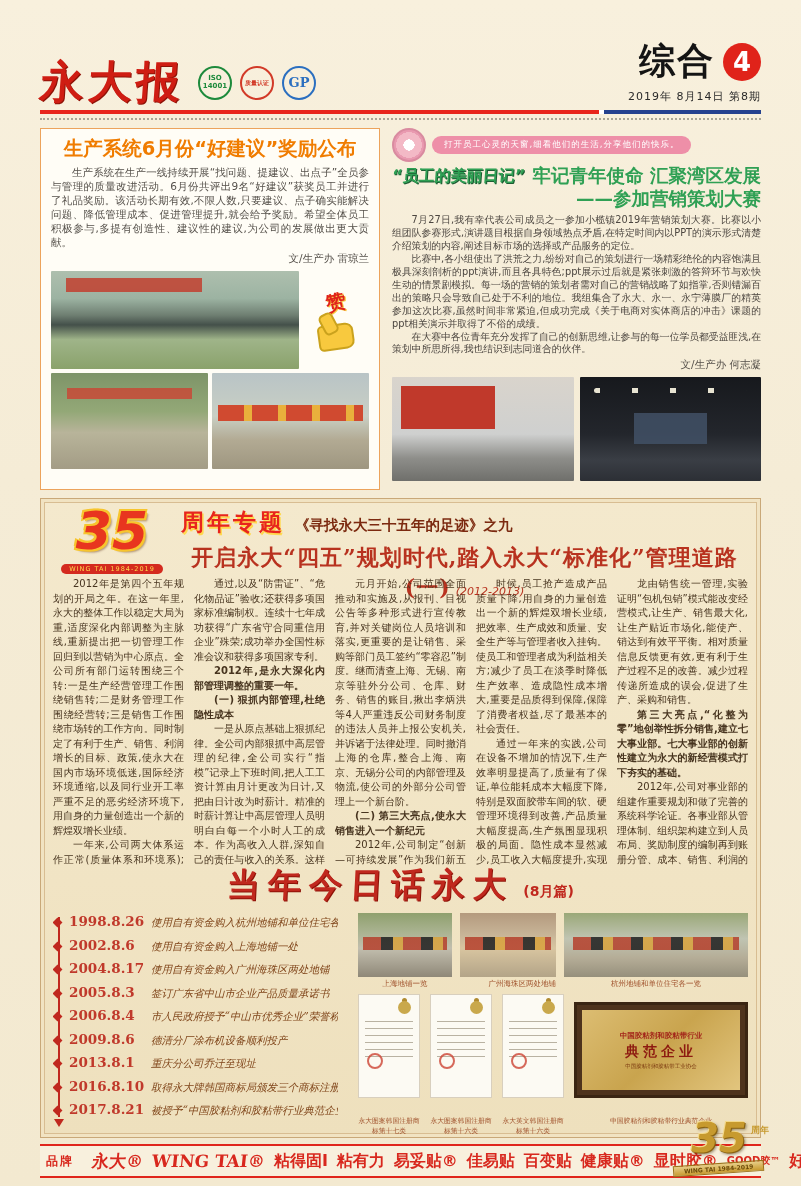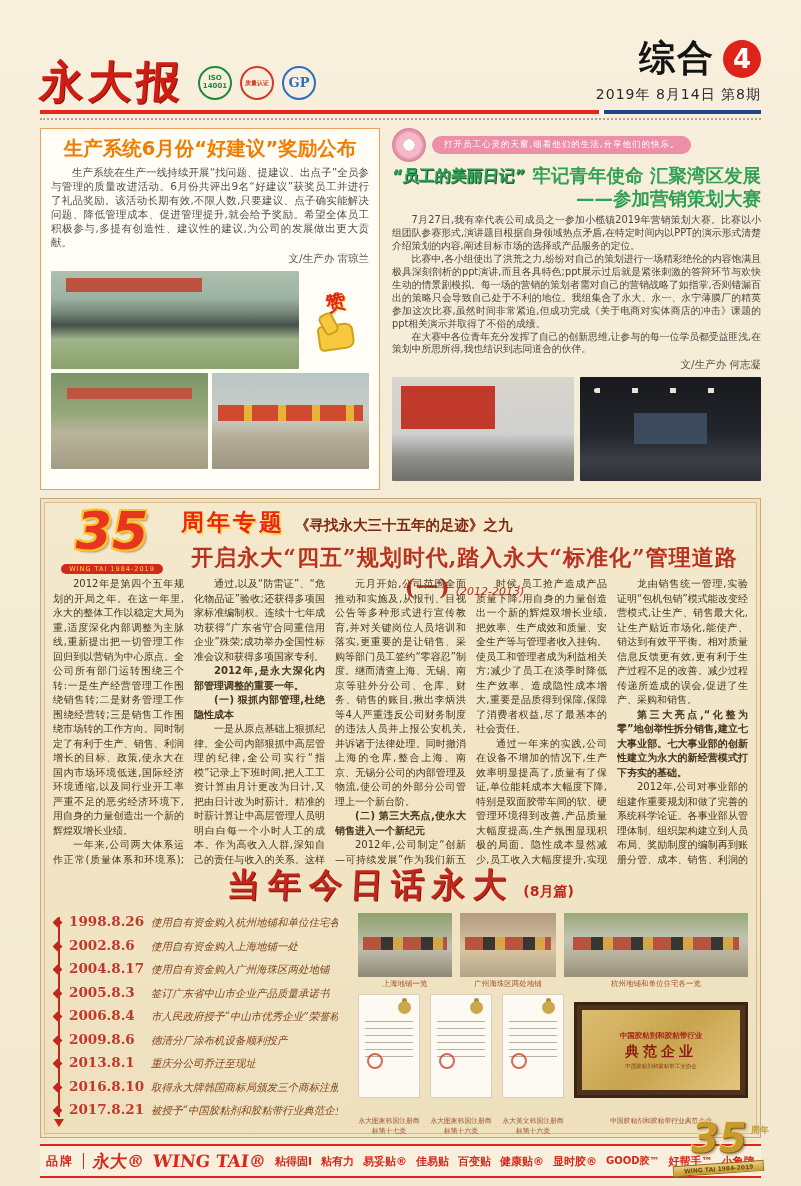--- a/index.html
+++ b/index.html
@@ -17,21 +17,21 @@
   .badge { width:34px; height:34px; border-radius:50%; display:flex; align-items:center; justify-content:center;
       font-size:7px; font-weight:bold; text-align:center; line-height:1.1; }
   .badge.green { border:2px solid #1d8a3c; color:#1d8a3c; }
   .badge.red   { border:2px solid #d23a28; color:#d23a28; font-size:6px; }
   .badge.blue  { border:2px solid #2b6fc0; color:#2b6fc0; font-family:"DejaVu Serif",serif; font-size:13px; }
   .head-right { text-align:right; }
   .section-row { display:flex; align-items:center; gap:8px; justify-content:flex-end; }
   .section-name { font-size:36px; font-weight:900; color:#141414; letter-spacing:2px; }
   .page-circle { width:38px; height:38px; border-radius:50%; background:#e0231a; color:#fff;
       font-size:26px; font-weight:900; display:flex; align-items:center; justify-content:center; }
-  .date-line { font-size:14px; color:#2a2a2a; margin-top:3px; letter-spacing:1px; }
+  .date-line { font-size:11px; color:#2a2a2a; margin-top:3px; letter-spacing:1px; }
   .head-rule { margin:6px 40px 0; height:4px;
       background:linear-gradient(90deg,#e8251c 0%,#e8251c 77.5%,#fff 77.5%,#fff 78.2%,#24418e 78.2%,#24418e 100%); }
   .head-dots { margin:4px 40px 0; border-bottom:2px dotted #a9a595; }
 
   
   .articles { margin:8px 40px 0; display:flex; gap:12px; height:362px; }
   .left-card { width:340px; height:362px; border:1px solid #eca35c; background:#fffdf6; padding:8px 10px; overflow:hidden; }
   .lc-title { color:#f07c00; font-size:19.5px; font-weight:900; text-align:center; line-height:1.25; font-family:"DejaVu Sans",sans-serif; }
   .lc-body { margin-top:5px; font-size:10.5px; line-height:1.32; color:#55504a; text-align:justify; }
   .lc-body p { text-indent:2em; }
@@ -111,21 +111,21 @@
   .media-col { width:390px; flex:none; }
   .street-row { display:flex; gap:8px; }
   .street { position:relative; height:64px; overflow:hidden; }
   .street.s1 { width:94px; background:linear-gradient(180deg,#8fa06e 0%,#aab391 30%,#c2beae 55%,#8f8878 100%); }
   .street.s2 { width:96px; background:linear-gradient(180deg,#b49a7e 0%,#c8b598 35%,#d8c5a0 55%,#b3a488 100%); }
   .street.s3 { flex:1; background:linear-gradient(180deg,#9aa878 0%,#c0c4b2 40%,#b5ad97 70%,#96907c 100%); }
   .street::after { content:""; position:absolute; top:38%; left:5%; width:90%; height:20%;
       background:repeating-linear-gradient(90deg,#b5402c 0 18px,#1e1e1e 18px 30px,#d8a23c 30px 40px); opacity:.85; }
   .street-caps { display:flex; gap:8px; margin-top:2px; }
   .street-cap { font-size:7.5px; color:#a0522d; text-align:center; font-family:"DejaVu Serif",serif; }
-  .street-cap.c1 { width:94px; } .street-cap.c2 { width:96px; } .street-cap.c3 { flex:1; }
+  .street-cap.c1 { width:94px; } .street-cap.c2 { width:96px;text-align:right; } .street-cap.c3 { flex:1; }
 
   .cert-row { display:flex; gap:10px; margin-top:5px; align-items:flex-end; }
   .cert { width:62px; height:104px; background:#fcfaf3; border:1px solid #d8cfbe; position:relative; padding:26px 6px 6px; }
   .cert::before { content:""; position:absolute; top:6px; right:8px; width:13px; height:13px; border-radius:50%; background:#c9a84c; box-shadow:0 -7px 0 -4px #b08a30; }
   .cert::after { content:""; position:absolute; bottom:28px; left:8px; width:12px; height:12px; border-radius:50%; border:2px solid #cc4433; opacity:.8; }
   .cert .lines { height:40px;
       background:repeating-linear-gradient(180deg,#b9b2a2 0 1px,transparent 1px 7px); }
   .plaque { flex:1; height:96px; background:#4e331c; border:3px solid #3a2512; padding:5px; }
   .plaque-inner { width:100%; height:100%; background:linear-gradient(135deg,#dcbd72 0%,#c9a44e 50%,#e2c57e 100%);
       display:flex; flex-direction:column; align-items:center; justify-content:center; gap:2px; }
@@ -137,21 +137,21 @@
   .cert-cap.k { width:62px; } .cert-cap.p { flex:1; }
 
   
   .footer { margin:6px 40px 0; border-top:2px solid #e0261c; border-bottom:2px solid #e0261c; height:34px;
       display:flex; align-items:center; gap:9px; padding:0 6px; position:relative; background:#f8f0dd; }
   .brand { color:#d8281e; font-weight:900; white-space:nowrap; }
   .brand.b0 { font-size:12px; letter-spacing:2px; }
   .brand.b1 { font-size:17px; font-family:"DejaVu Serif",serif; transform:skewX(-6deg); }
   .brand-div { width:1px; height:16px; background:#d8281e; }
   .brand.sm { font-size:10px; }
-  .brand.md { font-size:11px; }
+  .brand.md { font-size:16px; }
   .gold35 { position:absolute; right:-6px; bottom:-4px; width:96px; height:60px; text-align:center; }
   .gold35 .g-n { font-size:40px; font-weight:900; font-style:italic; line-height:.9;
       color:#c59A33; color:#c79a2e; text-shadow:1px 1px 0 #8a6312, -1px -1px 0 #f3d98a, 2px 2px 3px rgba(60,40,0,.5); }
   .gold35 .g-rib { display:inline-block; background:linear-gradient(180deg,#e8cf8a,#c79a2e); color:#6b4a08;
       font-size:6px; font-weight:bold; padding:1px 10px; transform:rotate(-4deg); border:1px solid #9a7318; }
   .gold35 .g-zh { position:absolute; top:4px; right:-2px; font-size:9px; font-weight:bold; color:#c79a2e; }
 </style>
 </head>
 <body>
 

